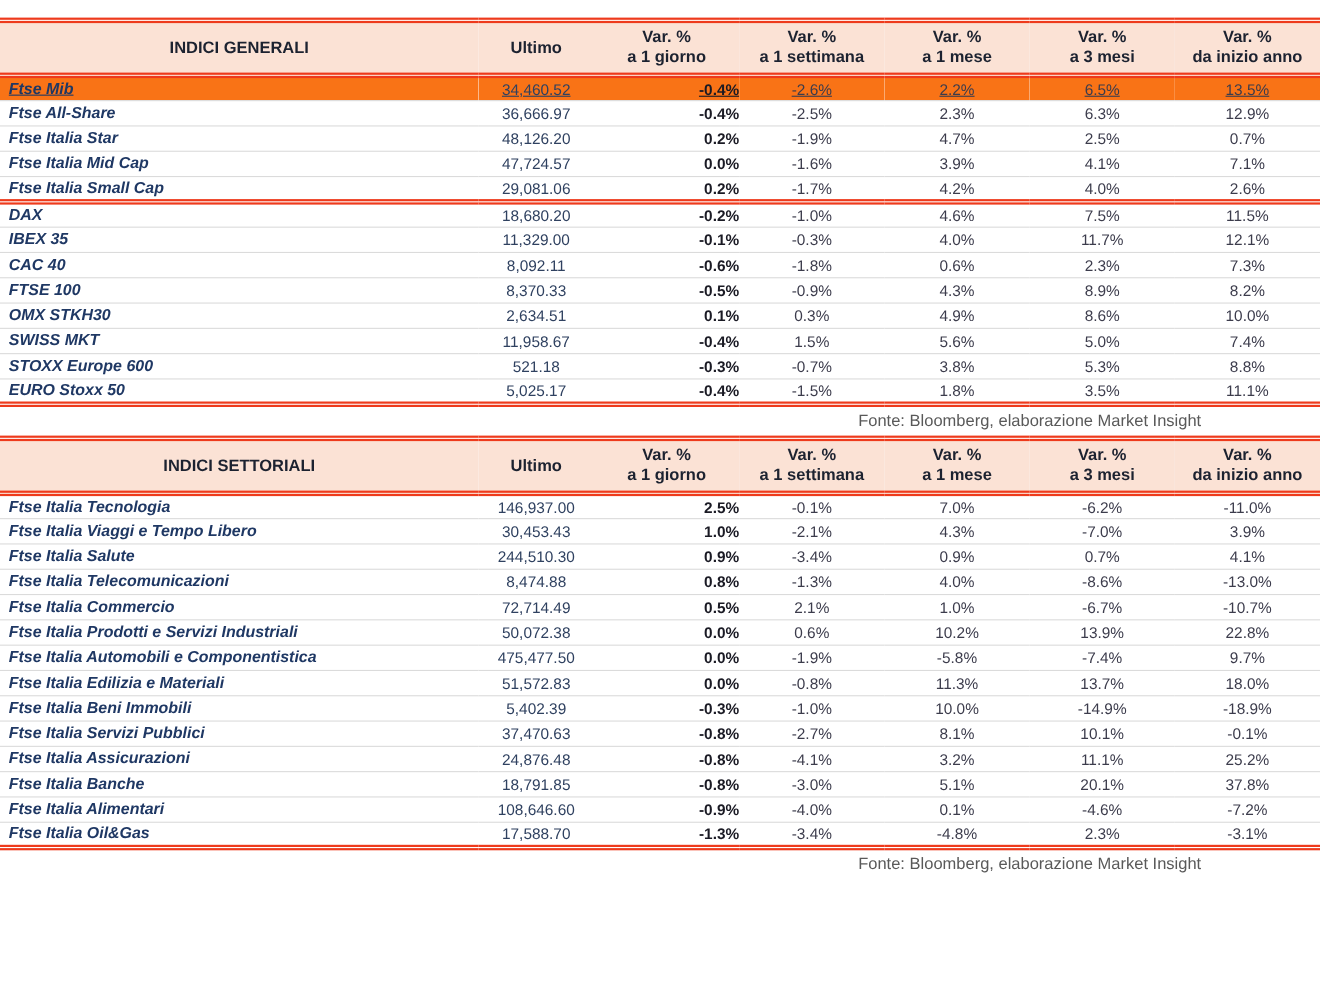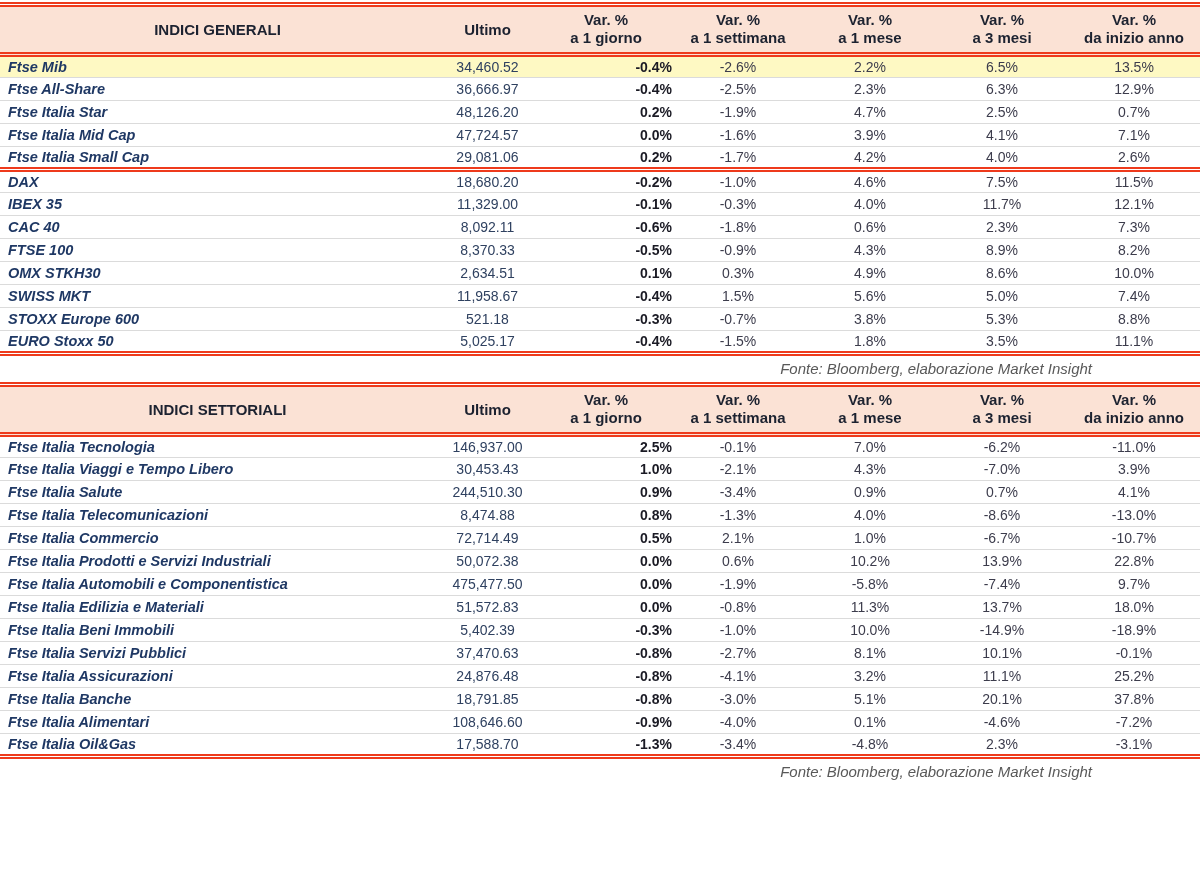--- a/index.html
+++ b/index.html
@@ -5,21 +5,21 @@
   * { box-sizing: border-box; }
   html, body { margin: 0; padding: 0; }
   body {
     width: 1200px;
     height: 894px;
     overflow: hidden;
     background: #ffffff;
     font-family: "Liberation Sans", "DejaVu Sans", sans-serif;
     color: #3c3c4c;
   }
-  .page { padding-top: 2px; }
+  .page { padding-top: 16px; }
   section.tbl { margin: 0; }
   table {
     width: 1200px;
     border-collapse: collapse;
     table-layout: fixed;
   }
   col.c-name  { width: 435px; }
   col.c-ult   { width: 105px; }
   col.c-var   { width: 132px; }
   thead th {
@@ -47,27 +47,26 @@
   tbody td.name {
     text-align: left;
     padding-left: 8px;
     font-weight: 700;
     font-style: italic;
     color: #1F3864;
     font-size: 14.5px;
   }
   tbody td.ultimo { color: #2F4160; }
   tbody td.var1   { font-weight: 700; color: #1a1a24; text-align: right; }
-  tbody tr.highlight td { background: #fef9c3; }
+  tbody tr.highlight td { background: #f97316; text-decoration: underline; }
   tbody tr.sep-after td { border-bottom: 5px double #EE3A1C; }
   tbody tr:last-child td { border-bottom: 5px double #EE3A1C; }
   .fonte {
     width: 1100px;
     text-align: right;
-    font-style: italic;
     color: #595959;
     font-size: 15px;
     padding: 4px 8px 5px 0;
   }
 </style>
 </head>
 <body>
 
 <div class="page">
 

